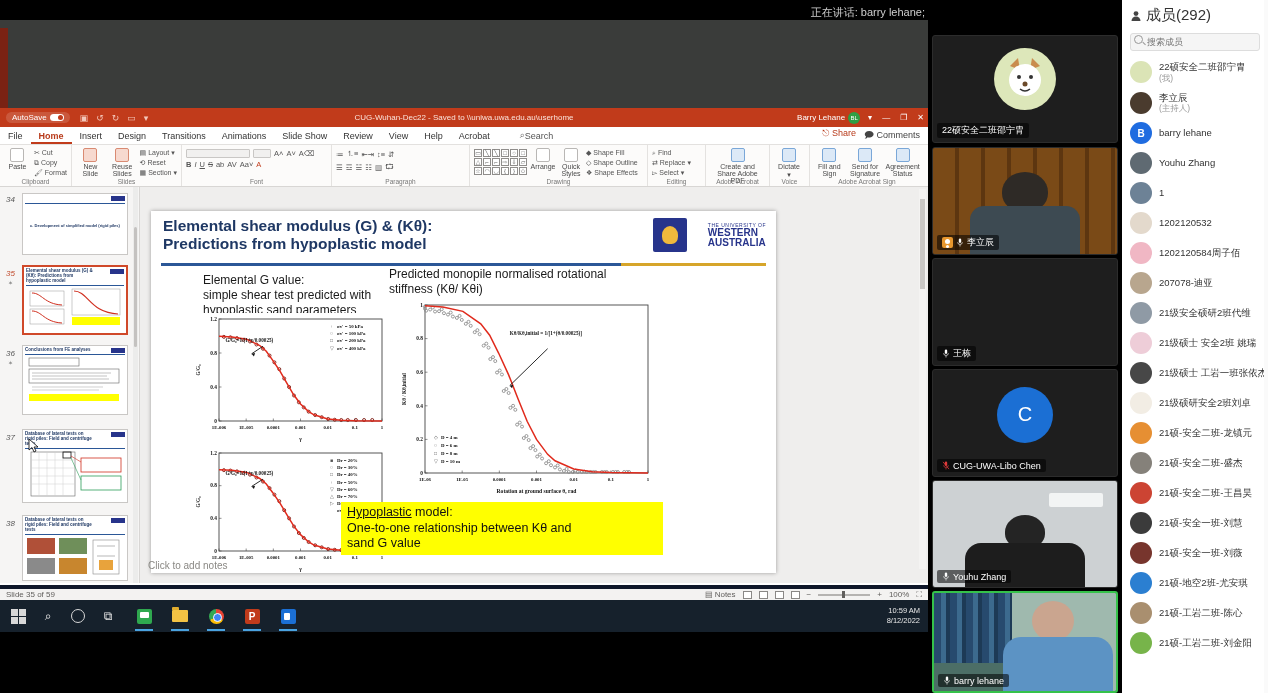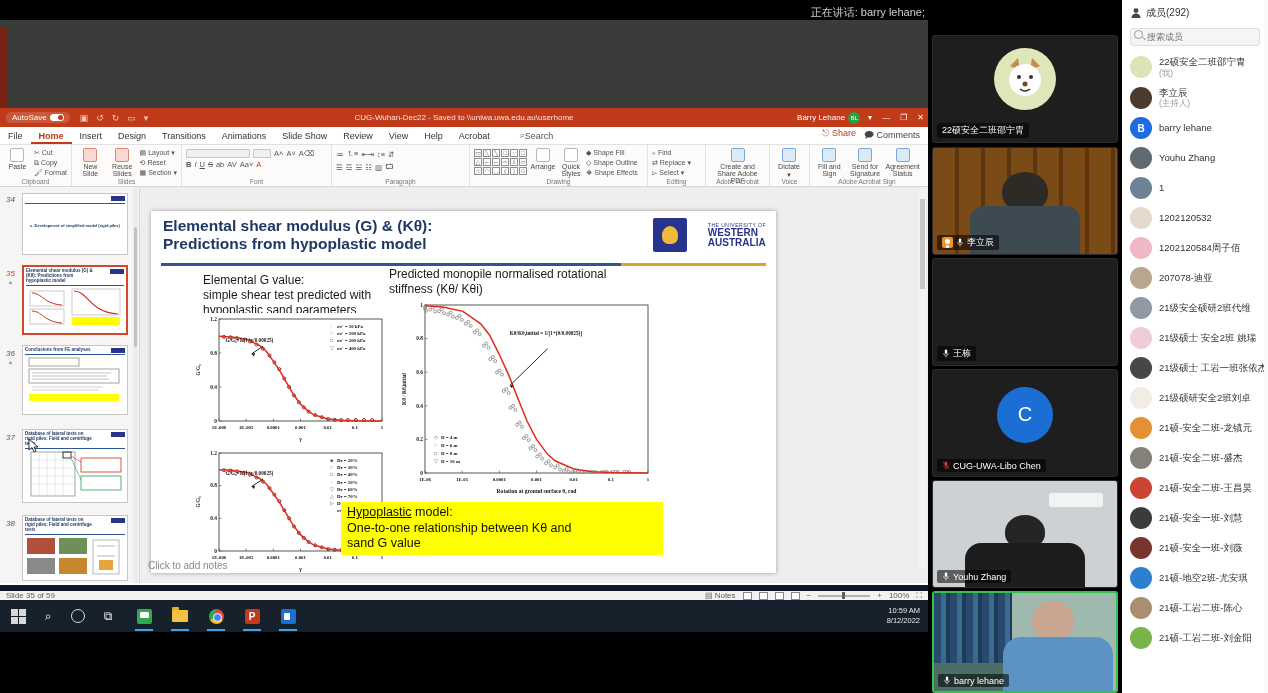--- a/index.html
+++ b/index.html
@@ -81,21 +81,21 @@
 
   .body-text { position:absolute; font-size:12px; color:#1a1a1a; line-height:1.25; }
   .sq-red { text-decoration:underline wavy #e02020 1px; text-underline-offset:2px; }
 
   .chart-host { position:absolute; background:#fff; }
   .hl-box { position:absolute; left:190px; top:291px; width:322px; background:#ffff00; padding:3px 6px; font-size:12.5px; line-height:1.25; color:#111; }
   .hl-box .u { text-decoration:underline; }
 
   .notes-hint { position:absolute; left:148px; top:452px; font-size:10px; color:#8a8884; }
 
-  .statusbar { position:absolute; left:0; top:477px; width:100%; height:15px; background:#f3f2f1; border-top:6px solid #0f172a; display:flex; align-items:center; font-size:8px; color:#605e5c; }
+  .statusbar { position:absolute; left:0; top:477px; width:100%; height:15px; background:#f3f2f1; border-top:4px solid #0f172a; display:flex; align-items:center; font-size:8px; color:#605e5c; }
   .statusbar .left { margin-left:6px; }
   .statusbar .right { margin-left:auto; display:flex; align-items:center; gap:7px; margin-right:6px; }
   .viewico { width:9px; height:8px; border:1px solid #8a8886; background:#fff; }
   .zoomslider { width:52px; height:2px; background:#b5b3b1; position:relative; }
   .zoomslider::after { content:""; position:absolute; left:24px; top:-2.5px; width:3px; height:7px; background:#605e5c; }
 
   
   .taskbar { position:absolute; left:0; top:580px; width:928px; height:32px; background:#16212c; display:flex; align-items:center; }
   .tb-ico { width:24px; height:24px; margin-left:6px; display:flex; align-items:center; justify-content:center; color:#e8e8e8; font-size:12px; position:relative; }
   .tb-app { margin-left:12px; }
@@ -139,21 +139,21 @@
   .vid-wall .head { position:absolute; left:50%; top:34px; transform:translateX(-50%); width:40px; height:34px; border-radius:50% 50% 45% 45%; background:#242424; }
   .vid-wall .body { position:absolute; left:50%; top:62px; transform:translateX(-50%); width:120px; height:50px; border-radius:16px 16px 0 0; background:#1d1d1d; }
   
   .vid-office { position:absolute; inset:0; background:linear-gradient(90deg,#4c6e66 0 40%, #9fb9ae 40% 100%); }
   .vid-office .books { position:absolute; left:0; top:0; width:78px; height:70px; background:repeating-linear-gradient(90deg,#274a6e 0 7px,#3c6a8e 7px 12px,#1d3a56 12px 16px); }
   .vid-office .head { position:absolute; left:54%; top:8px; width:42px; height:40px; border-radius:50%; background:#caa58f; }
   .vid-office .body { position:absolute; left:38%; top:44px; width:110px; height:64px; border-radius:18px 18px 0 0; background:#5c93c4; }
 
   
   #panel { position:absolute; left:1122px; top:0; width:146px; height:693px; background:#fff; overflow:hidden; }
-  .p-head { display:flex; align-items:center; gap:4px; padding:6px 8px 4px 8px; font-size:10px; color:#333; }
+  .p-head { display:flex; align-items:center; gap:4px; padding:6px 8px 4px 8px; font-size:15px; color:#333; }
   .p-head svg { width:12px; height:12px; }
   .p-search { margin:2px 8px 6px 8px; }
   .p-search input { width:100%; height:18px; border:1px solid #ddd; border-radius:3px; background:#f5f5f5; font-size:9px; padding:0 4px 0 16px; color:#333; outline:none; }
   .p-search { position:relative; }
   .p-search .mag { position:absolute; left:4px; top:4px; width:9px; height:9px; border:1.3px solid #999; border-radius:50%; }
   .p-search .mag::after { content:""; position:absolute; left:7px; top:7px; width:4px; height:1.3px; background:#999; transform:rotate(45deg); }
   .prow { display:flex; align-items:center; gap:7px; padding:4px 8px; }
   .pavatar { flex:0 0 22px; width:22px; height:22px; border-radius:50%; display:flex; align-items:center; justify-content:center; color:#fff; font-size:10px; font-weight:bold; font-style:normal; }
   .pavatar i { font-style:normal; }
   .pname { font-size:9.5px; color:#333; line-height:1.25; min-width:0; }

